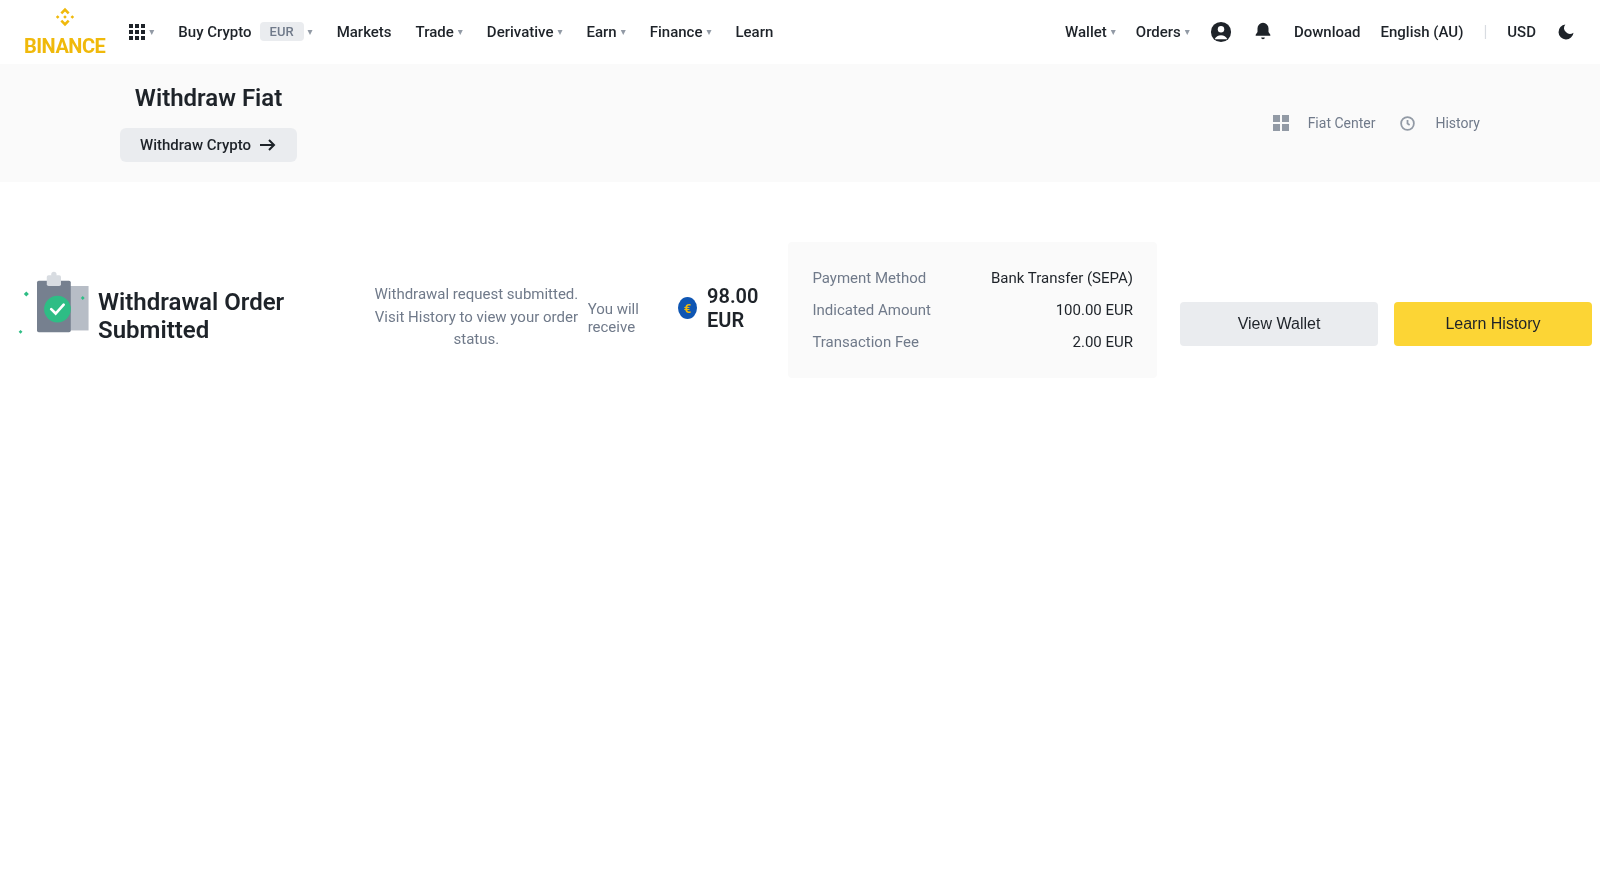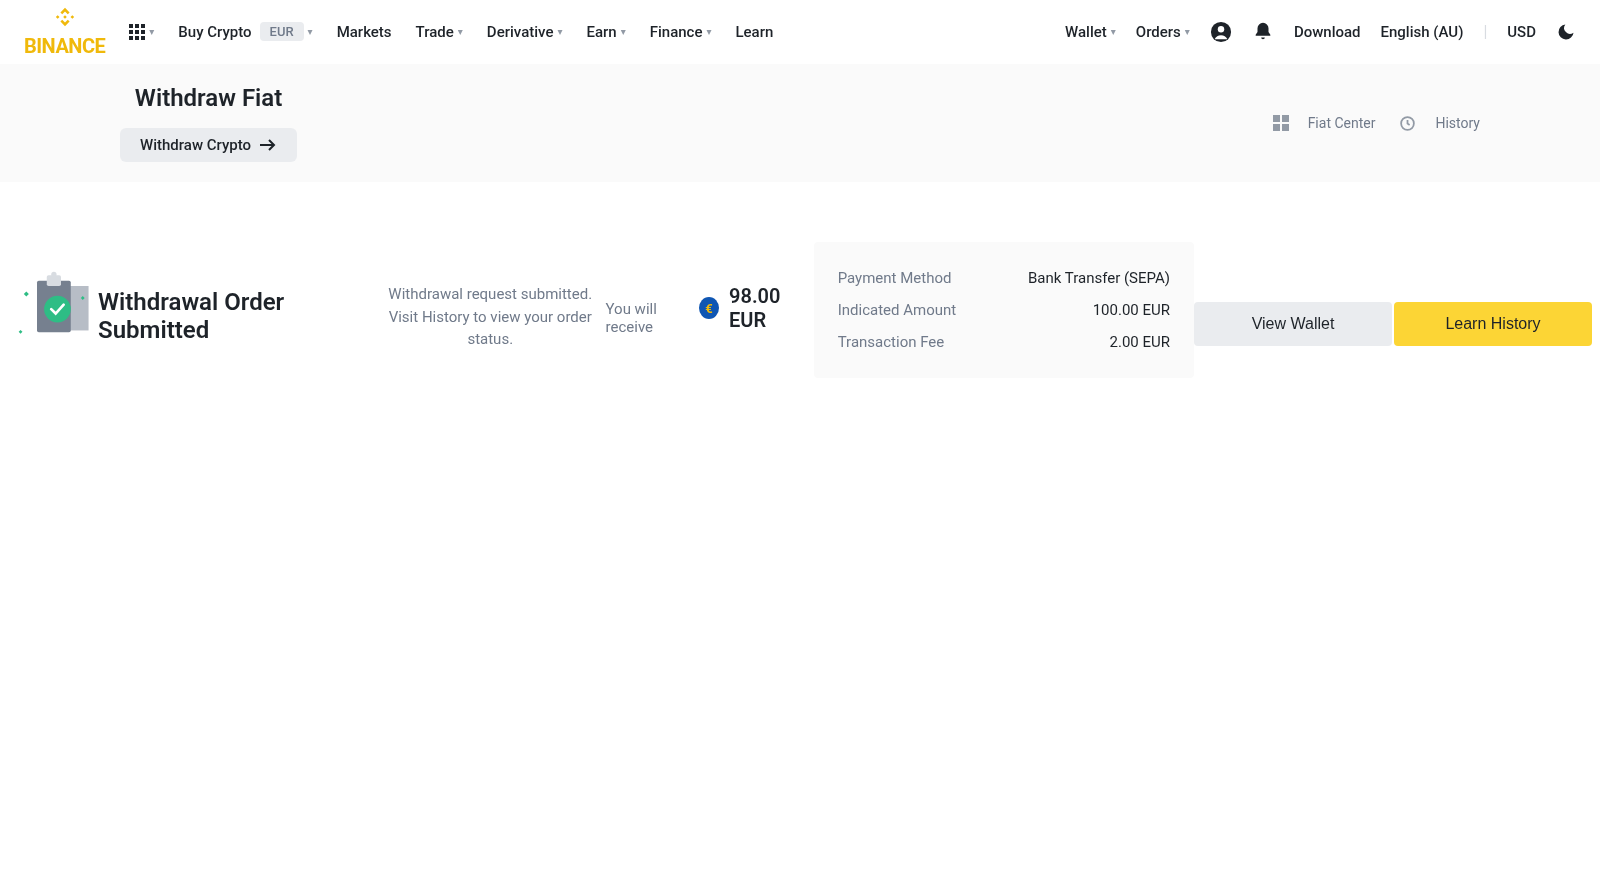--- a/index.html
+++ b/index.html
@@ -185,21 +185,22 @@
     }
     .details-label {
       color: #707A8A;
     }
     .details-value {
       color: #1E2329;
       font-weight: 400;
     }
     .button-row {
       display: flex;
-      gap: 2px;
+      gap: 16px;
+      margin-left: 23px;
     }
     .btn {
       width: 198px;
       height: 44px;
       border: none;
       border-radius: 4px;
       font-size: 16px;
       font-weight: 500;
       cursor: pointer;
       display: flex;

